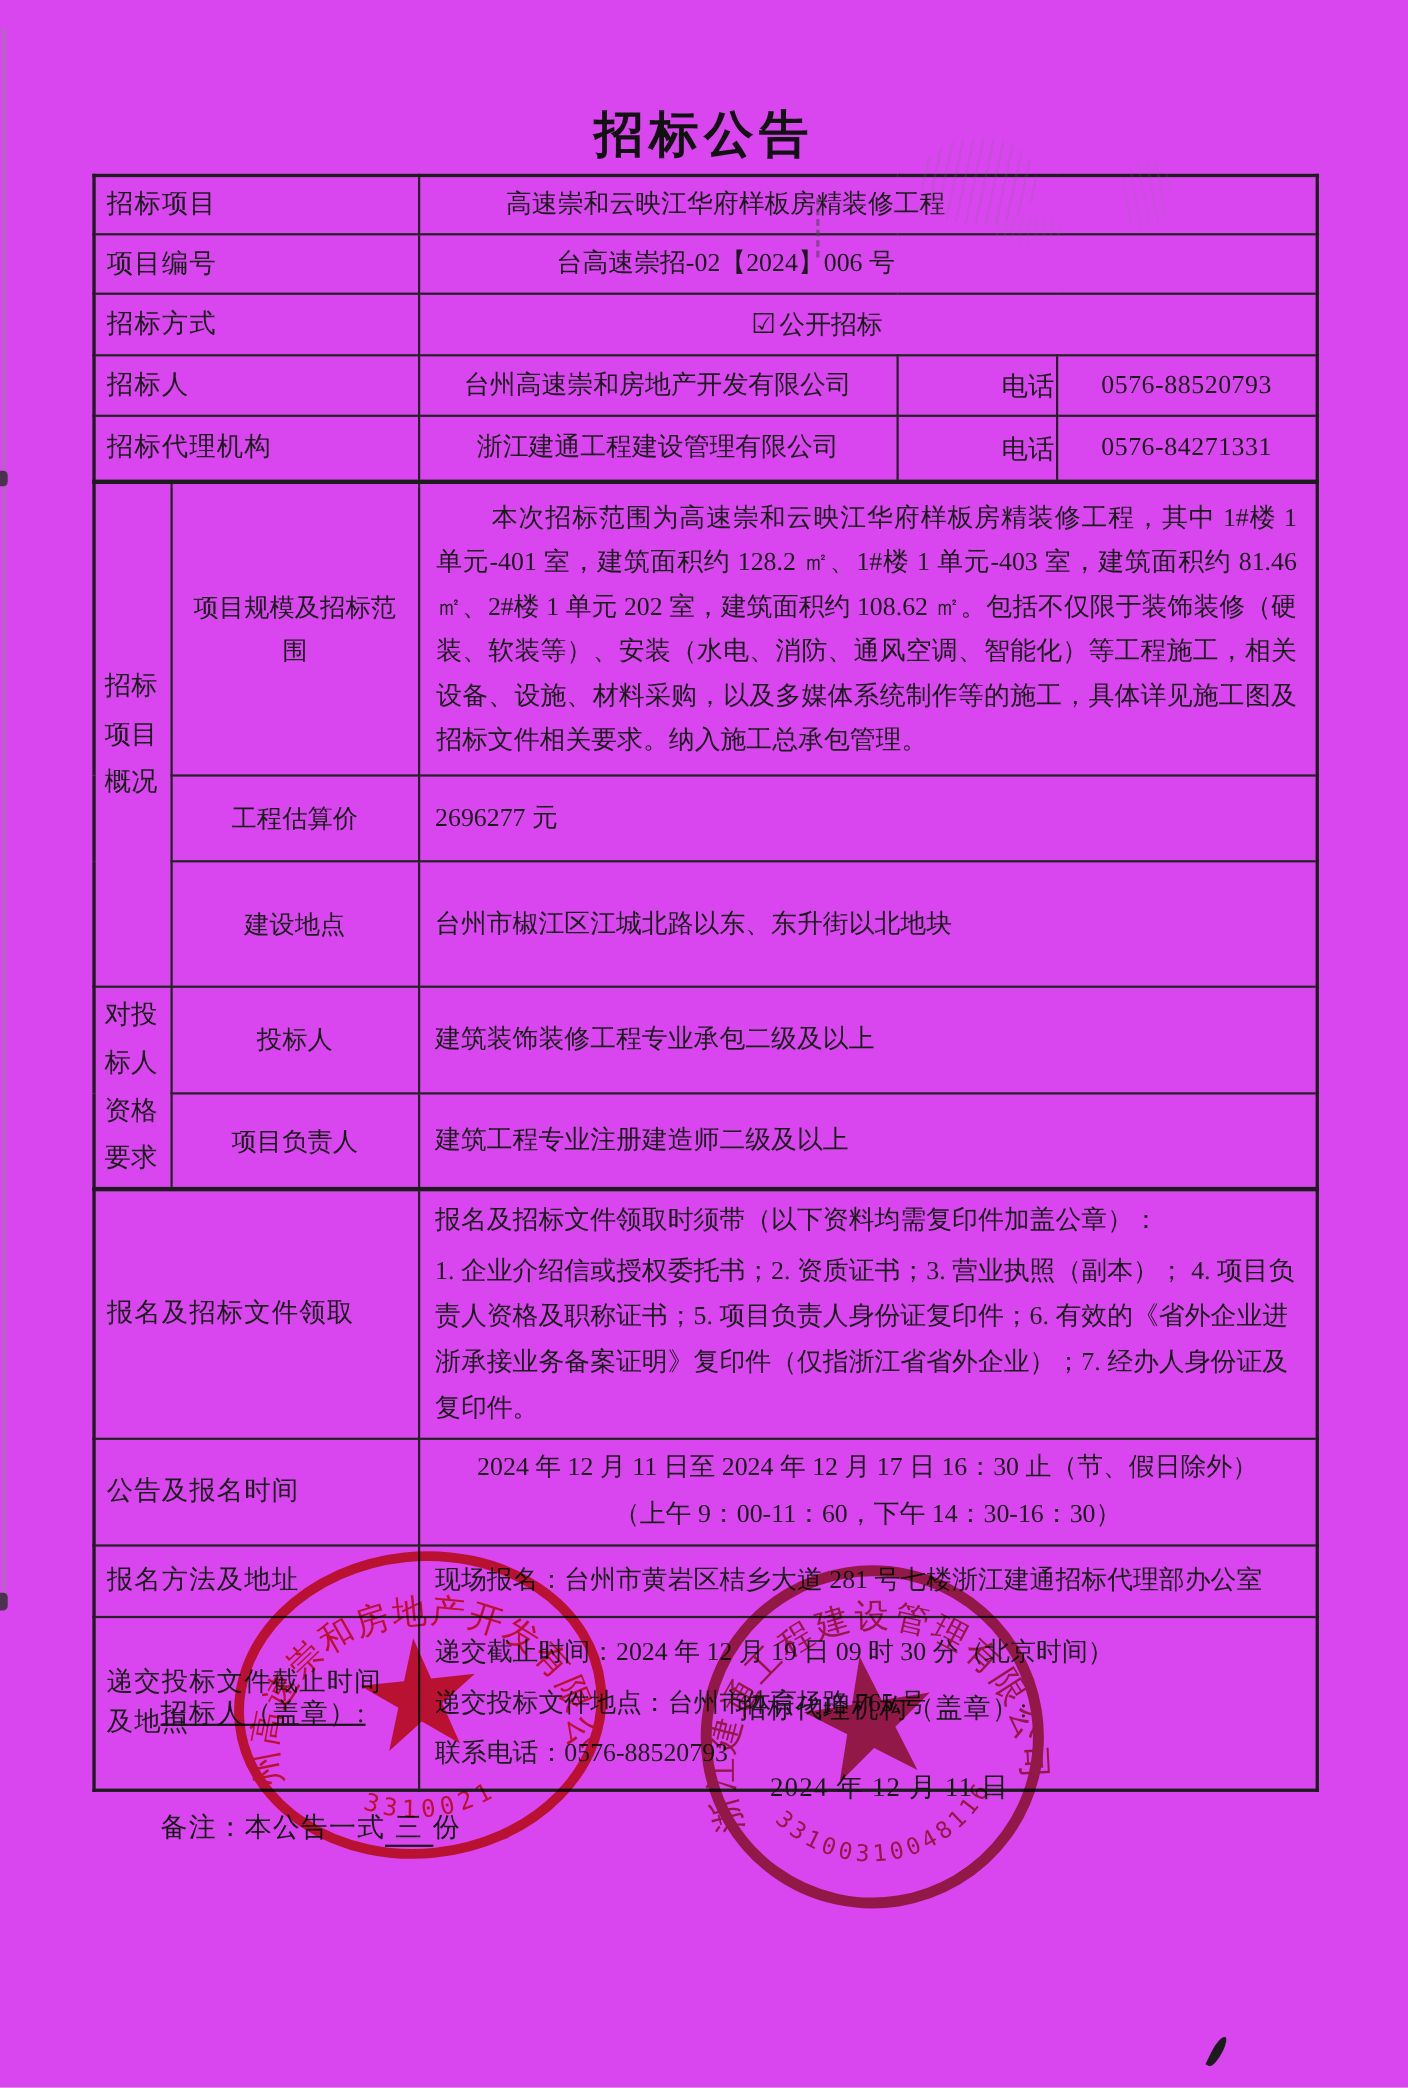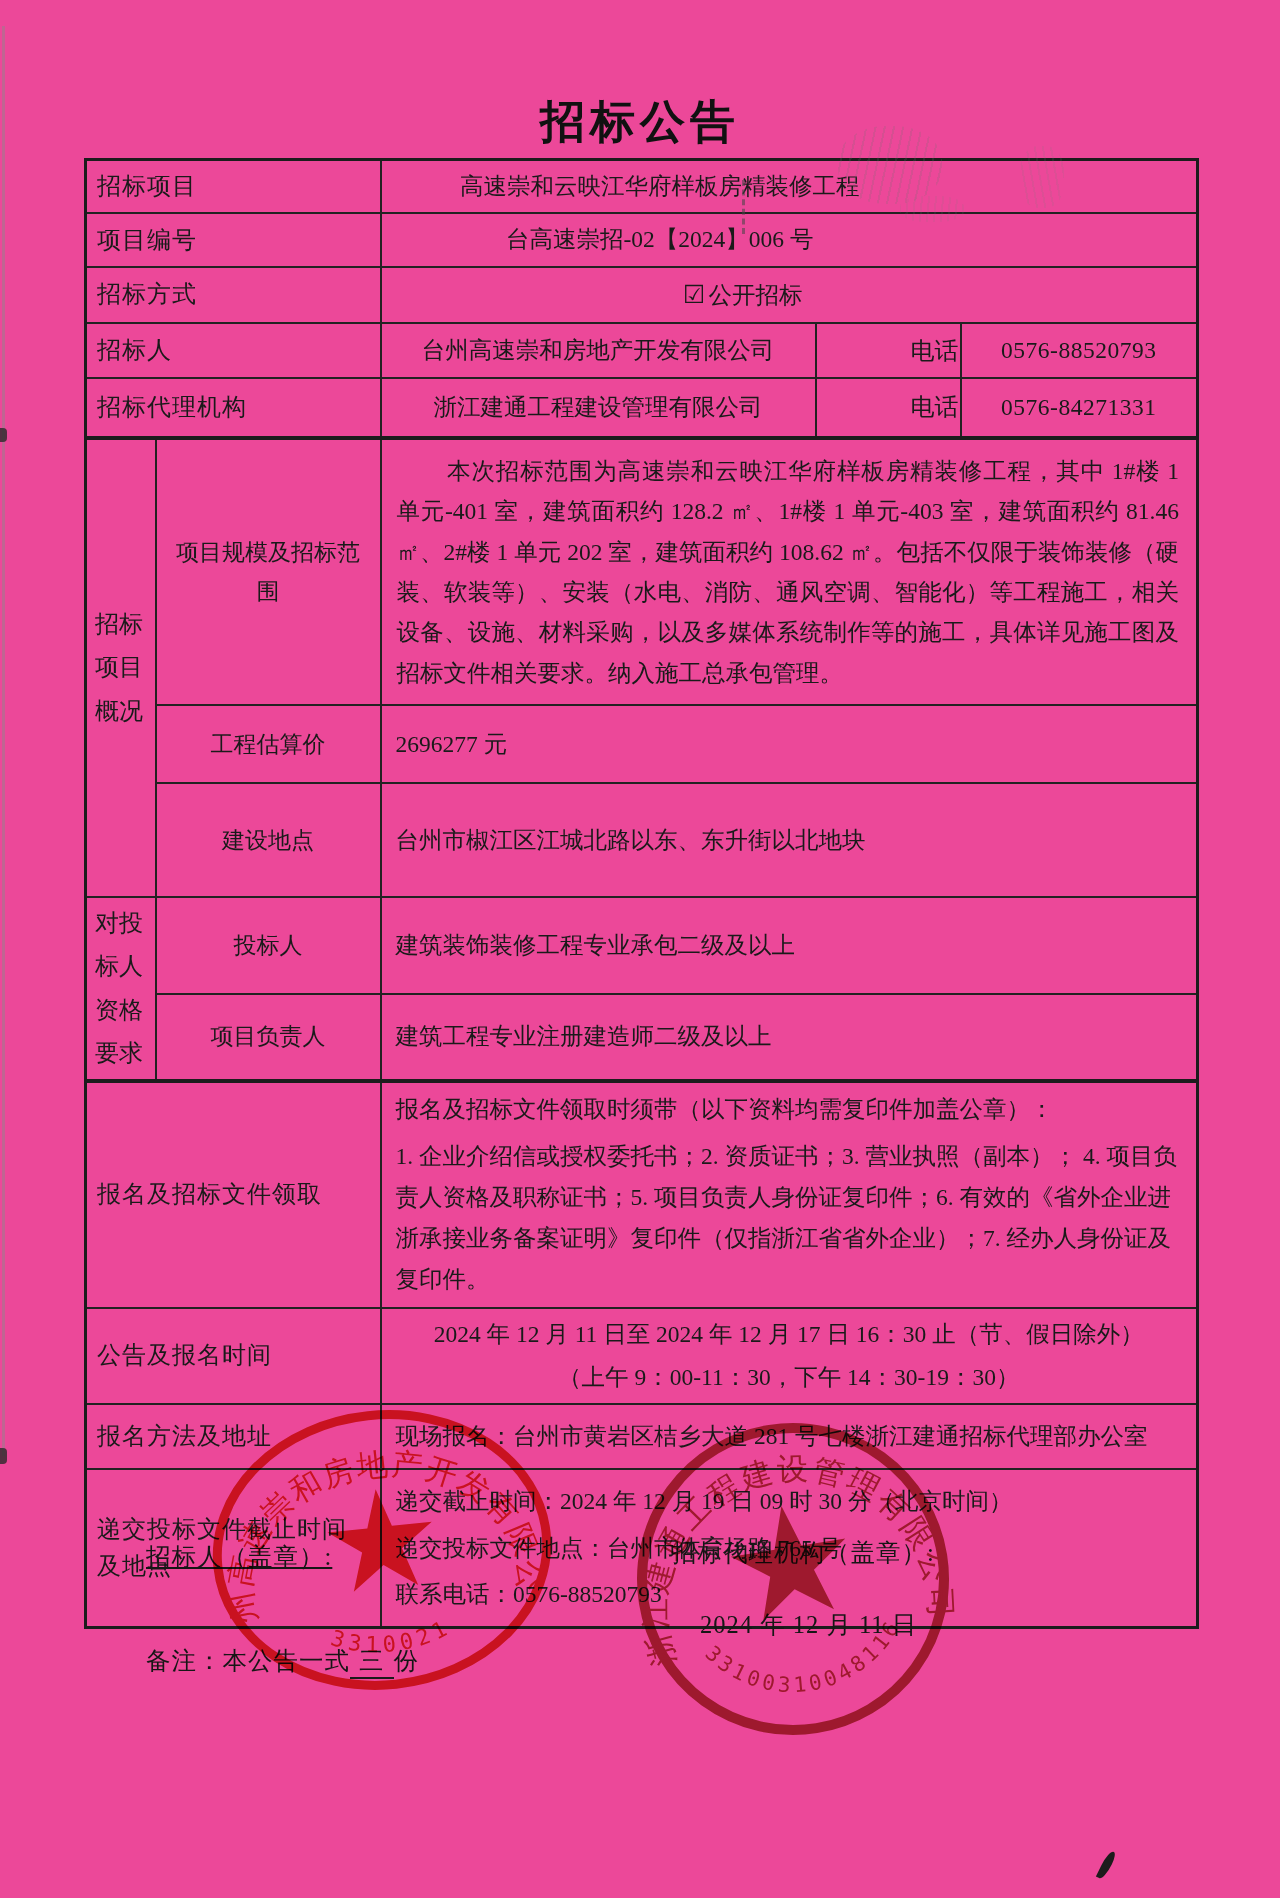--- a/index.html
+++ b/index.html
@@ -1,18 +1,18 @@
 <!DOCTYPE html>
 <html><head>
 <meta charset="utf-8">
 <style>
   html,body{margin:0;padding:0;background:#e9e9e9;}
   .page{
     position:relative;width:1280px;height:1898px;margin:0 auto;
-    background:#ec4899;overflow:hidden;color:#1a1a1a;
+    background:#d946ef;overflow:hidden;color:#1a1a1a;
     font-family:"Liberation Serif","DejaVu Serif",serif;
   }
   .title{
     margin:0;padding:92px 0 6px 0;text-align:center;
     font-family:"DejaVu Sans","Liberation Sans",sans-serif;
     font-size:45px;font-weight:700;letter-spacing:5px;color:#111;
   }
   .tbl{
     border-collapse:collapse;table-layout:fixed;
     width:1112px;margin-left:84px;
@@ -157,21 +157,21 @@
       <td class="lab">报名及招标文件领取</td>
       <td class="valL">
         <div class="docIntro">报名及招标文件领取时须带（以下资料均需复印件加盖公章）：</div>
         <div>1. 企业介绍信或授权委托书；2. 资质证书；3. 营业执照（副本）； 4. 项目负责人资格及职称证书；5. 项目负责人身份证复印件；6. 有效的《省外企业进浙承接业务备案证明》复印件（仅指浙江省省外企业）；7. 经办人身份证及复印件。</div>
       </td>
     </tr>
     <tr style="height:76px">
       <td class="lab">公告及报名时间</td>
       <td class="valC">
         <div>2024 年 12 月 11 日至 2024 年 12 月 17 日 16：30 止（节、假日除外）</div>
-        <div>（上午 9：00-11：30，下午 14：30-19：30）</div>
+        <div>（上午 9：00-11：60，下午 14：30-16：30）</div>
       </td>
     </tr>
     <tr style="height:65px">
       <td class="lab">报名方法及地址</td>
       <td class="valL">现场报名：台州市黄岩区桔乡大道 281 号七楼浙江建通招标代理部办公室</td>
     </tr>
     <tr style="height:122px">
       <td class="lab">递交投标文件截止时间及地点</td>
       <td class="valL">
         <div class="subLine">递交截止时间：2024 年 12 月 19 日 09 时 30 分（北京时间）</div>

